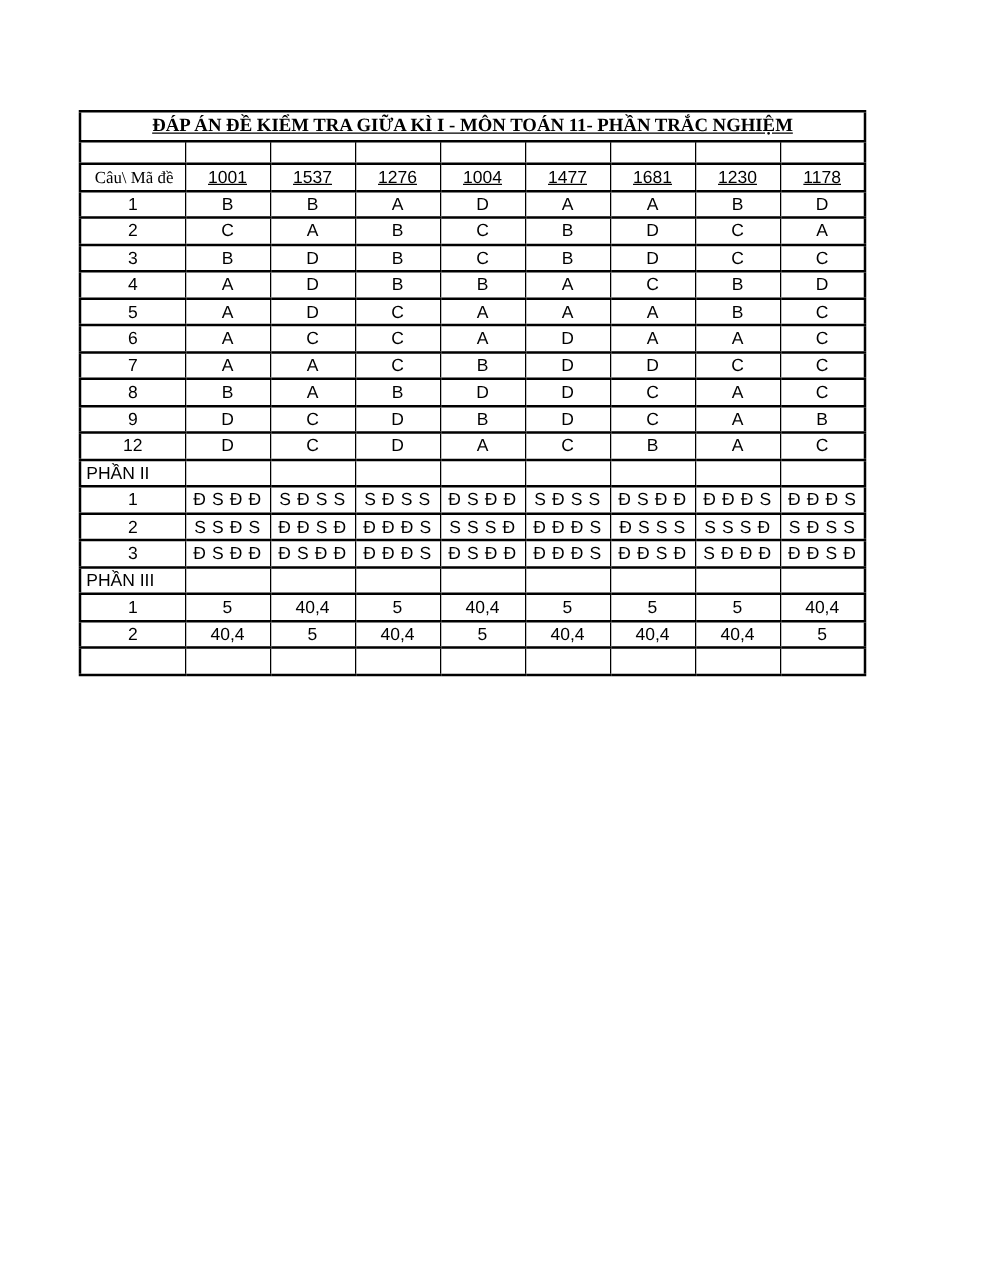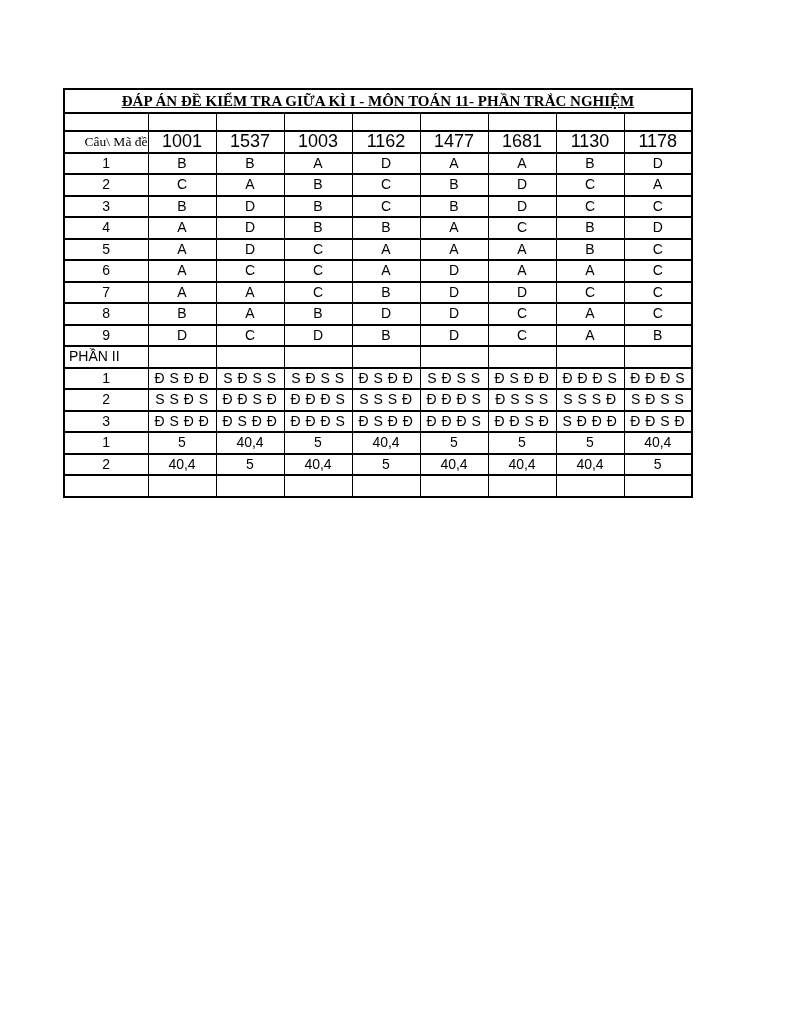--- a/index.html
+++ b/index.html
@@ -50,28 +50,28 @@
     font-size: 15px;
     text-decoration: underline;
   }
   tr.blank-row td {
     height: 16px;
     line-height: 16px;
   }
   td.corner {
     font-family: "Liberation Serif", serif;
     font-size: 13.5px;
-    text-align: right;
+    text-align: center;
     padding-left: 2px;
   }
   td.section-label {
     text-align: left;
     padding-left: 4px;
   }
-  td.code-cell { font-size: 18px; }
+  td.code-cell { font-size: 14px; text-decoration: underline; }
   td.ds-cell   { letter-spacing: 0.5px; }
 </style>
 </head>
 <body>
 
 <div class="page">
   <table class="answer-key">
     <colgroup>
       <col class="qcol">
       <col class="acol">
@@ -95,25 +95,25 @@
         <td></td>
         <td></td>
         <td></td>
         <td></td>
         <td></td>
       </tr>
       <tr>
         <td class="corner">Câu\ Mã đề</td>
         <td class="code-cell">1001</td>
         <td class="code-cell">1537</td>
-        <td class="code-cell">1003</td>
-        <td class="code-cell">1162</td>
+        <td class="code-cell">1276</td>
+        <td class="code-cell">1004</td>
         <td class="code-cell">1477</td>
         <td class="code-cell">1681</td>
-        <td class="code-cell">1130</td>
+        <td class="code-cell">1230</td>
         <td class="code-cell">1178</td>
       </tr>
 
     <tr>
           <td>1</td>
           <td>B</td>
           <td>B</td>
           <td>A</td>
           <td>D</td>
           <td>A</td>
@@ -203,20 +203,31 @@
           <td>D</td>
           <td>C</td>
           <td>D</td>
           <td>B</td>
           <td>D</td>
           <td>C</td>
           <td>A</td>
           <td>B</td>
         </tr>
         <tr>
+          <td>12</td>
+          <td>D</td>
+          <td>C</td>
+          <td>D</td>
+          <td>A</td>
+          <td>C</td>
+          <td>B</td>
+          <td>A</td>
+          <td>C</td>
+        </tr>
+        <tr>
           <td class="section-label">PHẦN II</td>
           <td></td>
           <td></td>
           <td></td>
           <td></td>
           <td></td>
           <td></td>
           <td></td>
           <td></td>
         </tr>
@@ -245,20 +256,31 @@
         <tr>
           <td>3</td>
           <td class="ds-cell">Đ S Đ Đ</td>
           <td class="ds-cell">Đ S Đ Đ</td>
           <td class="ds-cell">Đ Đ Đ S</td>
           <td class="ds-cell">Đ S Đ Đ</td>
           <td class="ds-cell">Đ Đ Đ S</td>
           <td class="ds-cell">Đ Đ S Đ</td>
           <td class="ds-cell">S Đ Đ Đ</td>
           <td class="ds-cell">Đ Đ S Đ</td>
+        </tr>
+        <tr>
+          <td class="section-label">PHẦN III</td>
+          <td></td>
+          <td></td>
+          <td></td>
+          <td></td>
+          <td></td>
+          <td></td>
+          <td></td>
+          <td></td>
         </tr>
         <tr>
           <td>1</td>
           <td>5</td>
           <td>40,4</td>
           <td>5</td>
           <td>40,4</td>
           <td>5</td>
           <td>5</td>
           <td>5</td>

